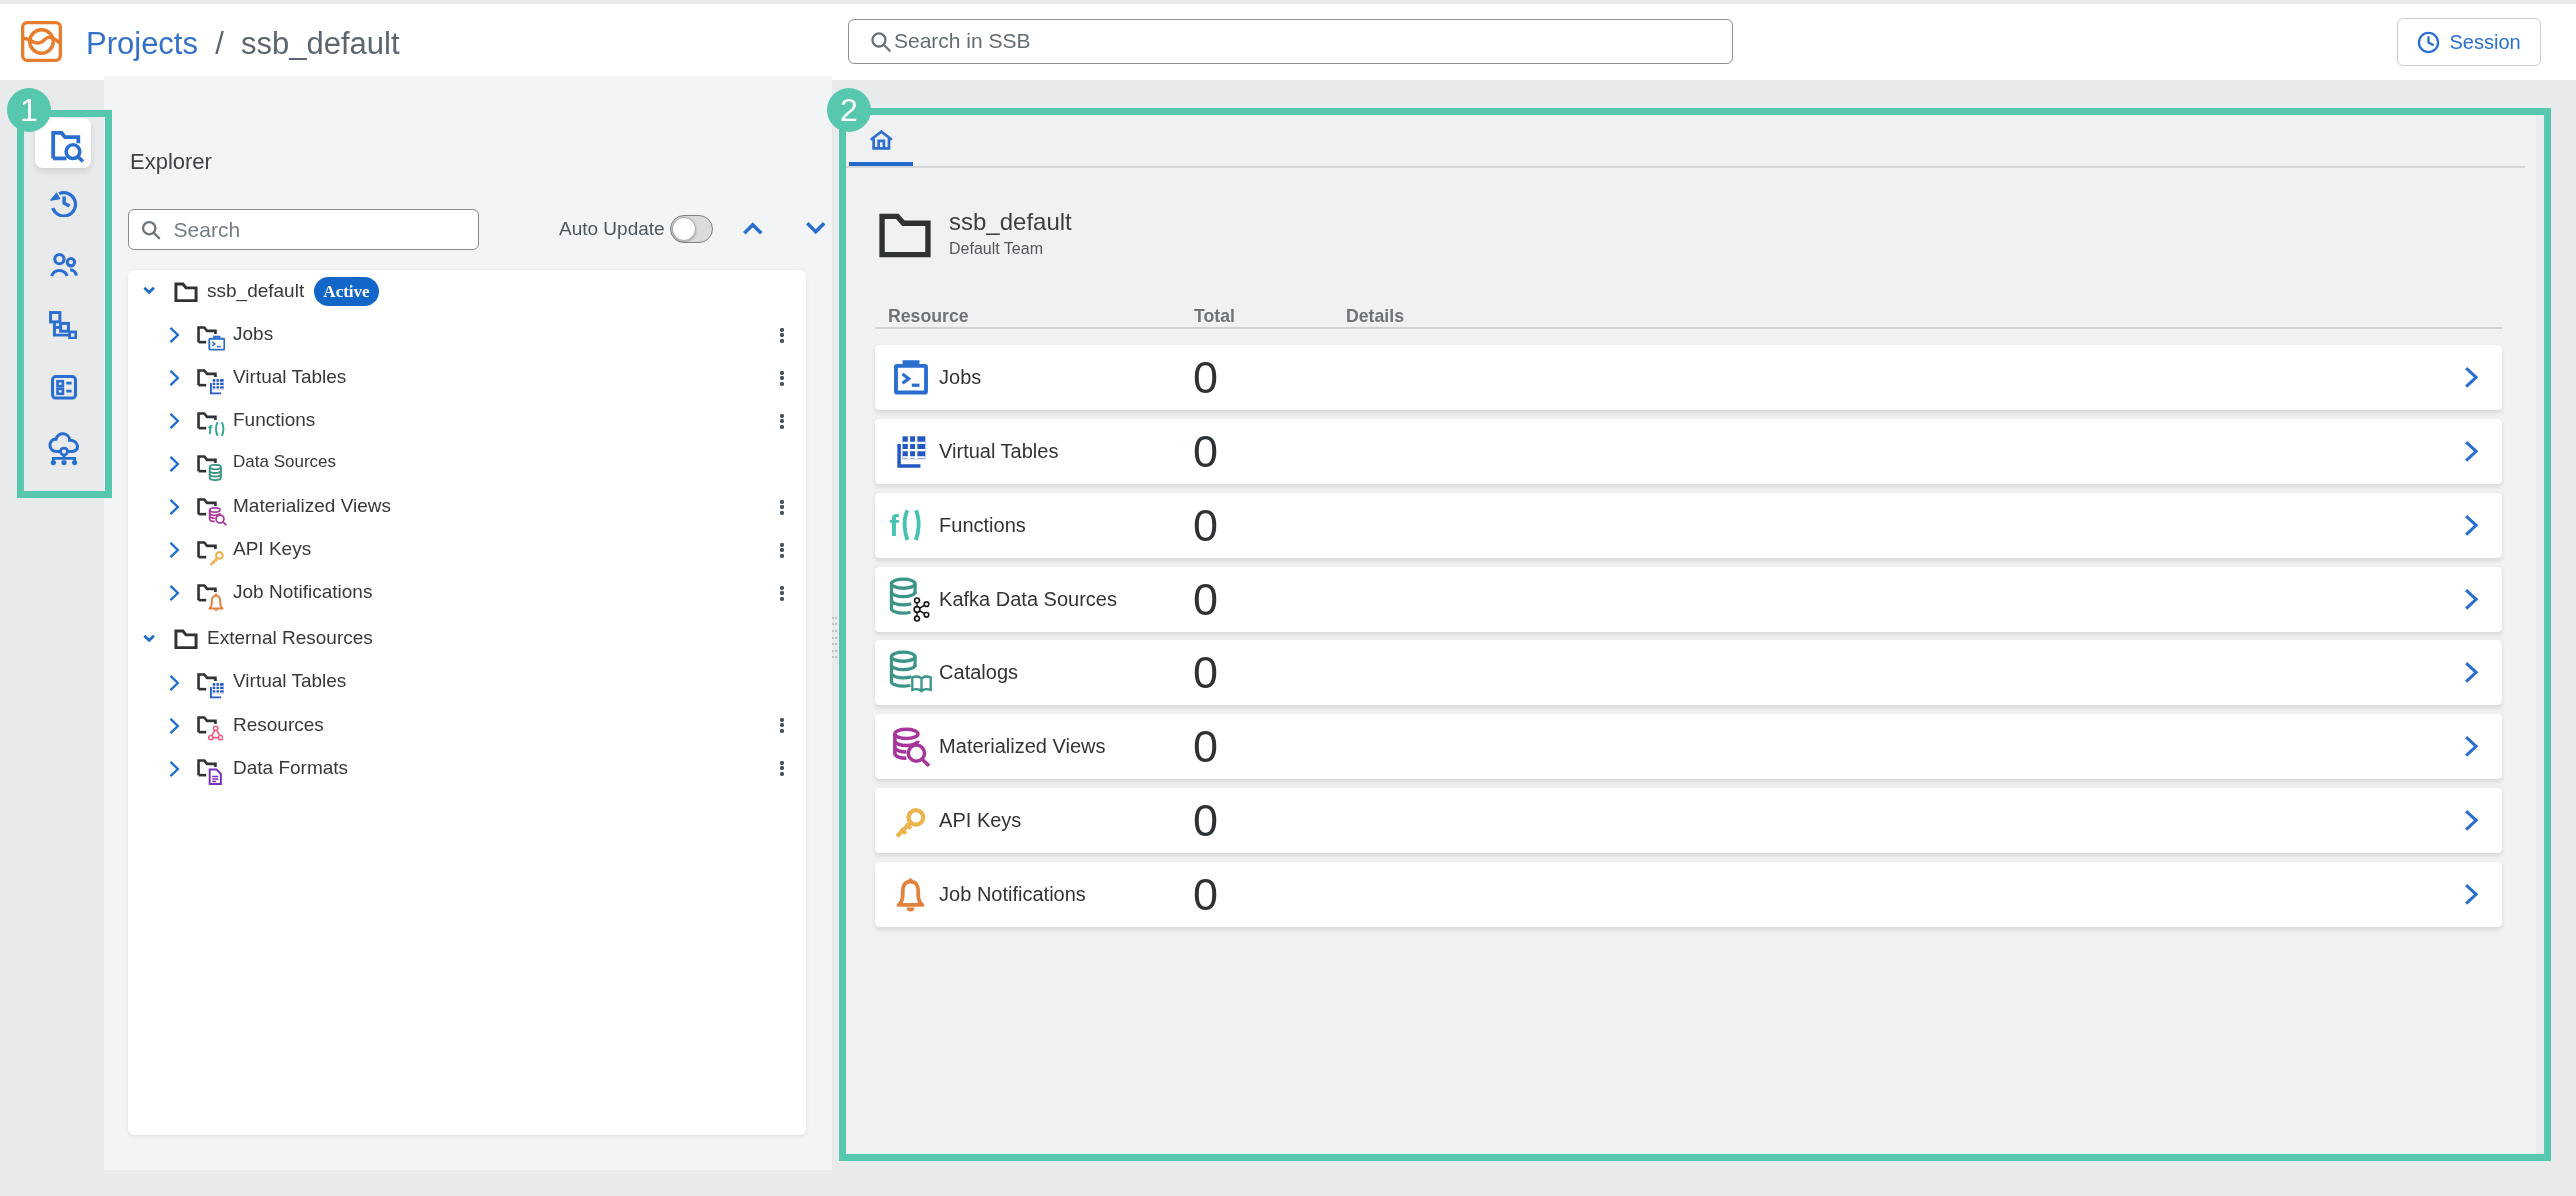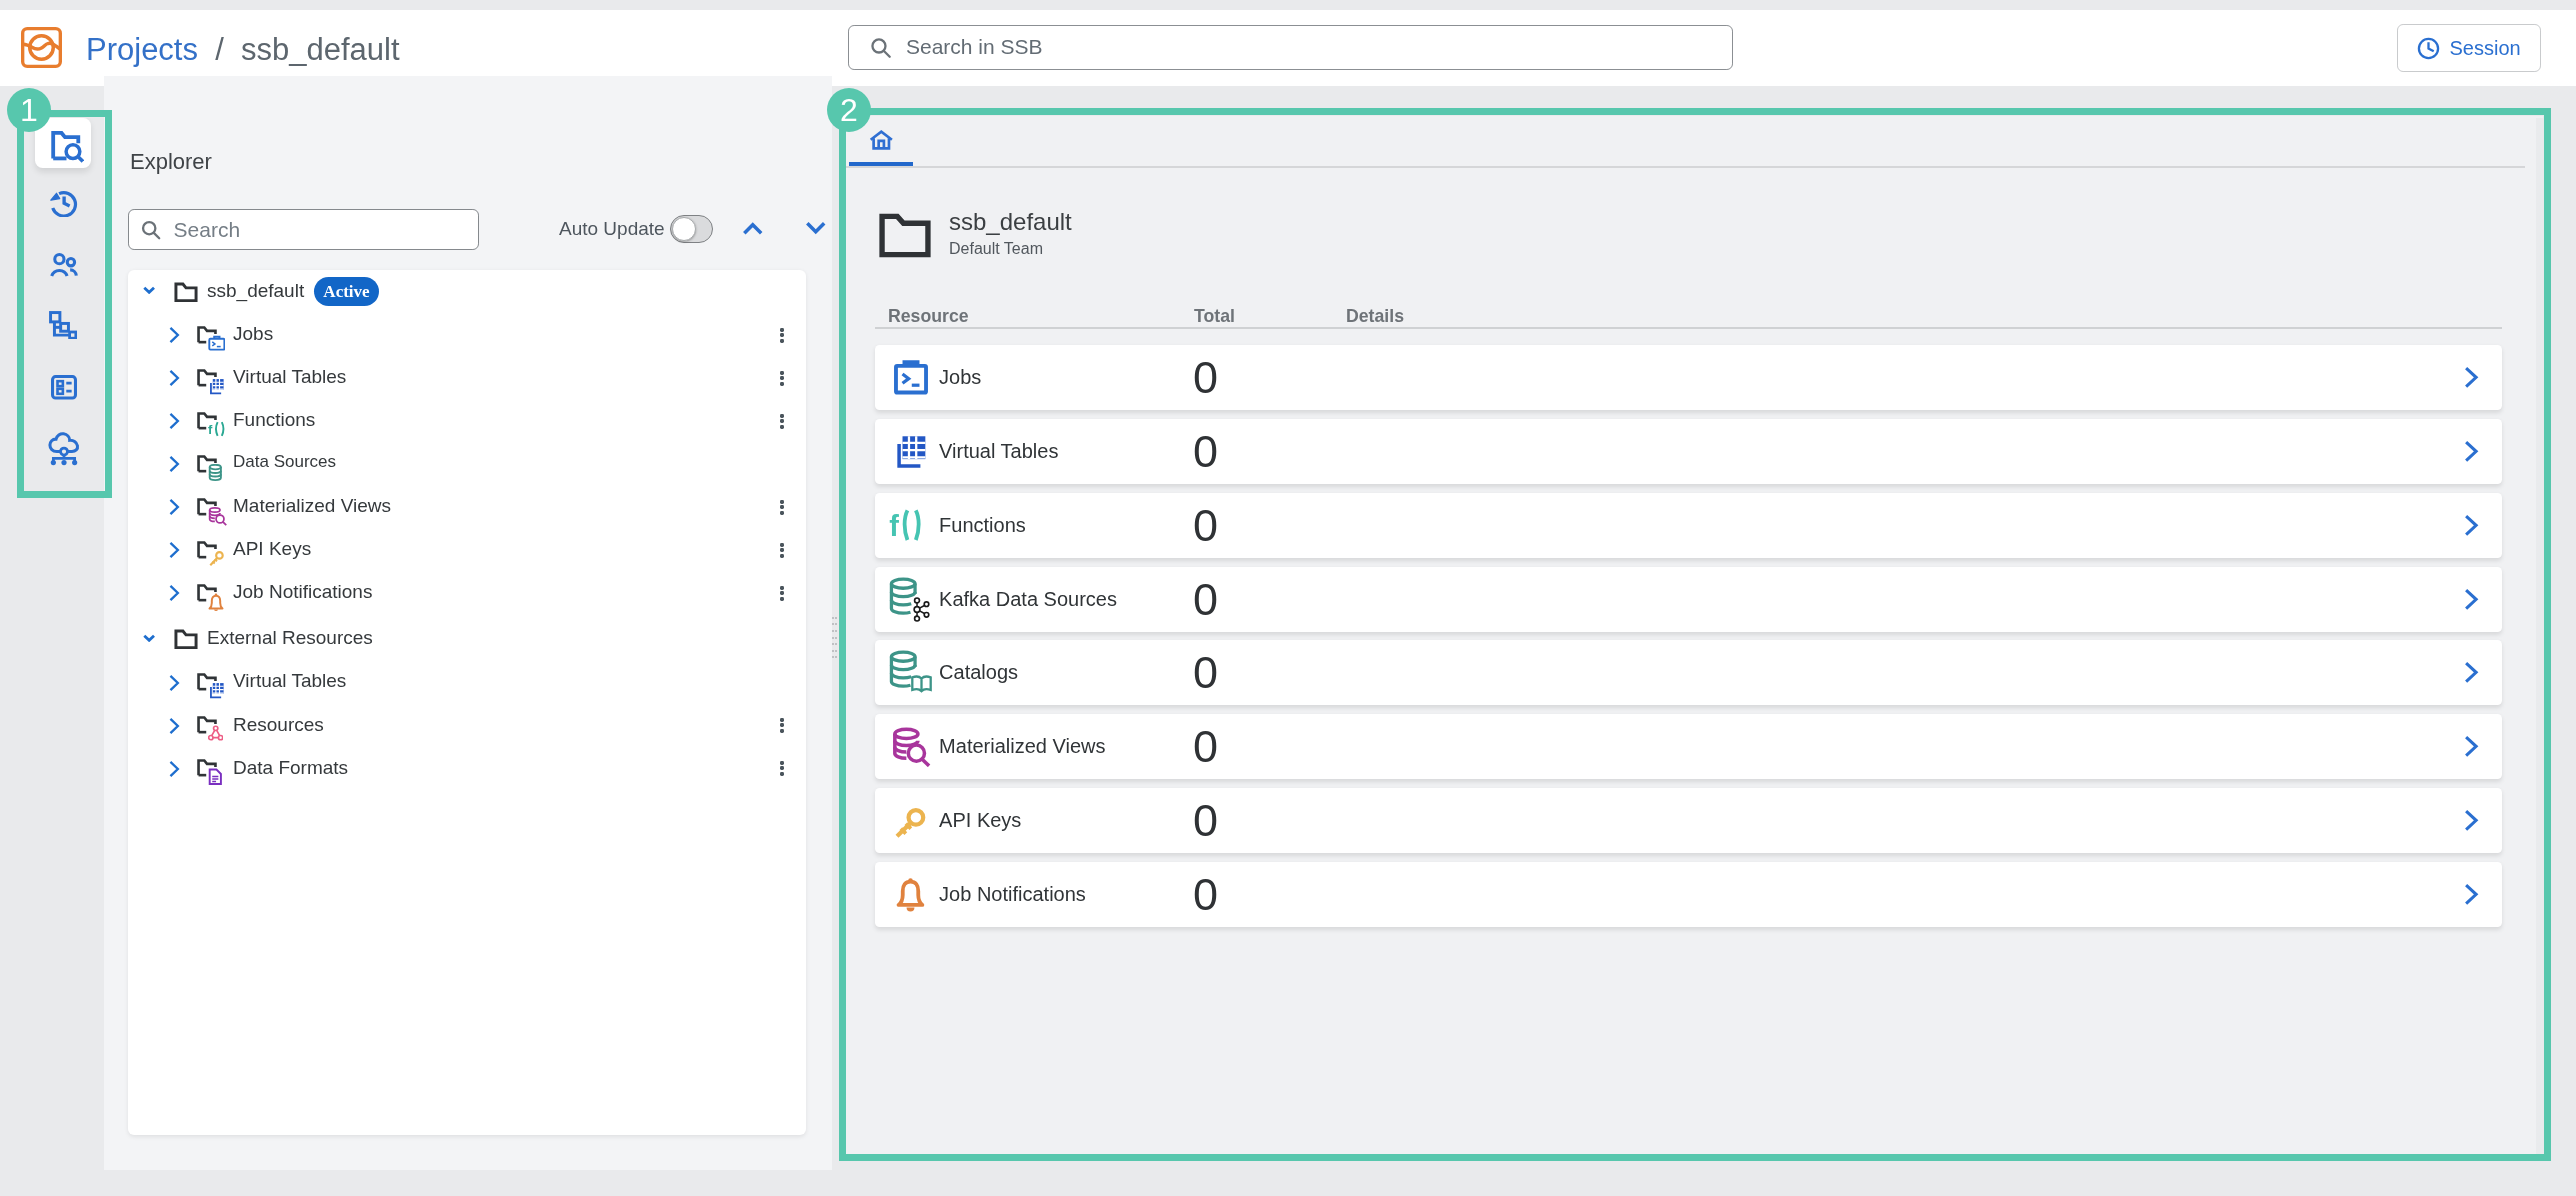--- a/index.html
+++ b/index.html
@@ -4,37 +4,37 @@
 <style>
   * { margin:0; padding:0; box-sizing:border-box; }
   html,body { width:2576px; height:1197px; overflow:hidden; }
   body { font-family:"Liberation Sans", sans-serif; background:#e9eaec; position:relative; }
   .abs { position:absolute; }
   svg { display:block; }
 </style>
 </head>
 <body>
 
-<div class="abs" style="left:0;top:10px;width:2576px;height:76px;background:#ffffff;">
+<div class="abs" style="left:0;top:4px;width:2576px;height:76px;background:#ffffff;">
   <svg class="abs" style="left:21px;top:17px;" width="41" height="41" viewBox="0 0 54 54" fill="none">
     <rect x="2.2" y="2.2" width="49.6" height="49.6" rx="6" stroke="#e87d2e" stroke-width="4.4"></rect>
     <circle cx="27" cy="27" r="15.5" stroke="#e87d2e" stroke-width="4.6"></circle>
     <path d="M2.2 22.7 C 7 22.5, 11 24.5, 15 27 C 19 29.4, 23 29.7, 27 27.6 C 31 25.5, 32 22.3, 36 21.6 C 40 21, 43 22.5, 46 25 C 48.5 27.1, 50 28.4, 52 29.2" stroke="#e87d2e" stroke-width="4.6"></path>
   </svg>
   <div class="abs" style="left:86px;top:2.3px;height:76px;display:flex;align-items:center;font-size:31px;">
     <span style="color:#3471c8;">Projects</span>
     <span style="color:#5d666e;">&nbsp;&nbsp;/&nbsp;&nbsp;ssb_default</span>
   </div>
 
   <div class="abs" style="left:848px;top:14.6px;width:885px;height:45px;background:#fff;border:1.5px solid #8b8f93;border-radius:6.1px;display:flex;align-items:center;">
     <svg style="margin-left:20px;" width="23" height="23" viewBox="0 0 30 30" fill="none">
       <circle cx="13" cy="13" r="8.5" stroke="#6b7278" stroke-width="3"></circle>
       <path d="M19.5 19.5 L27 27" stroke="#6b7278" stroke-width="3" stroke-linecap="round"></path>
     </svg>
-    <span style="margin-left:14px;font-size:21px;color:#636c74;">Search in SSB</span>
+    <span style="margin-left:2px;font-size:21px;color:#636c74;">Search in SSB</span>
   </div>
 
   <div class="abs" style="left:2397px;top:14px;width:144px;height:48px;background:#fff;border:1.5px solid #c9cbcd;border-radius:6.1px;display:flex;align-items:center;justify-content:center;">
     <svg width="23" height="23" viewBox="0 0 30 30" fill="none">
       <circle cx="15" cy="15" r="12.5" stroke="#2a6fd0" stroke-width="3"></circle>
       <path d="M15 8.5 V15 L20.5 18" stroke="#2a6fd0" stroke-width="3" stroke-linecap="square"></path>
     </svg>
     <span style="margin-left:9.2px;font-size:20px;color:#2a6fd0;">Session</span>
   </div>
 </div>

